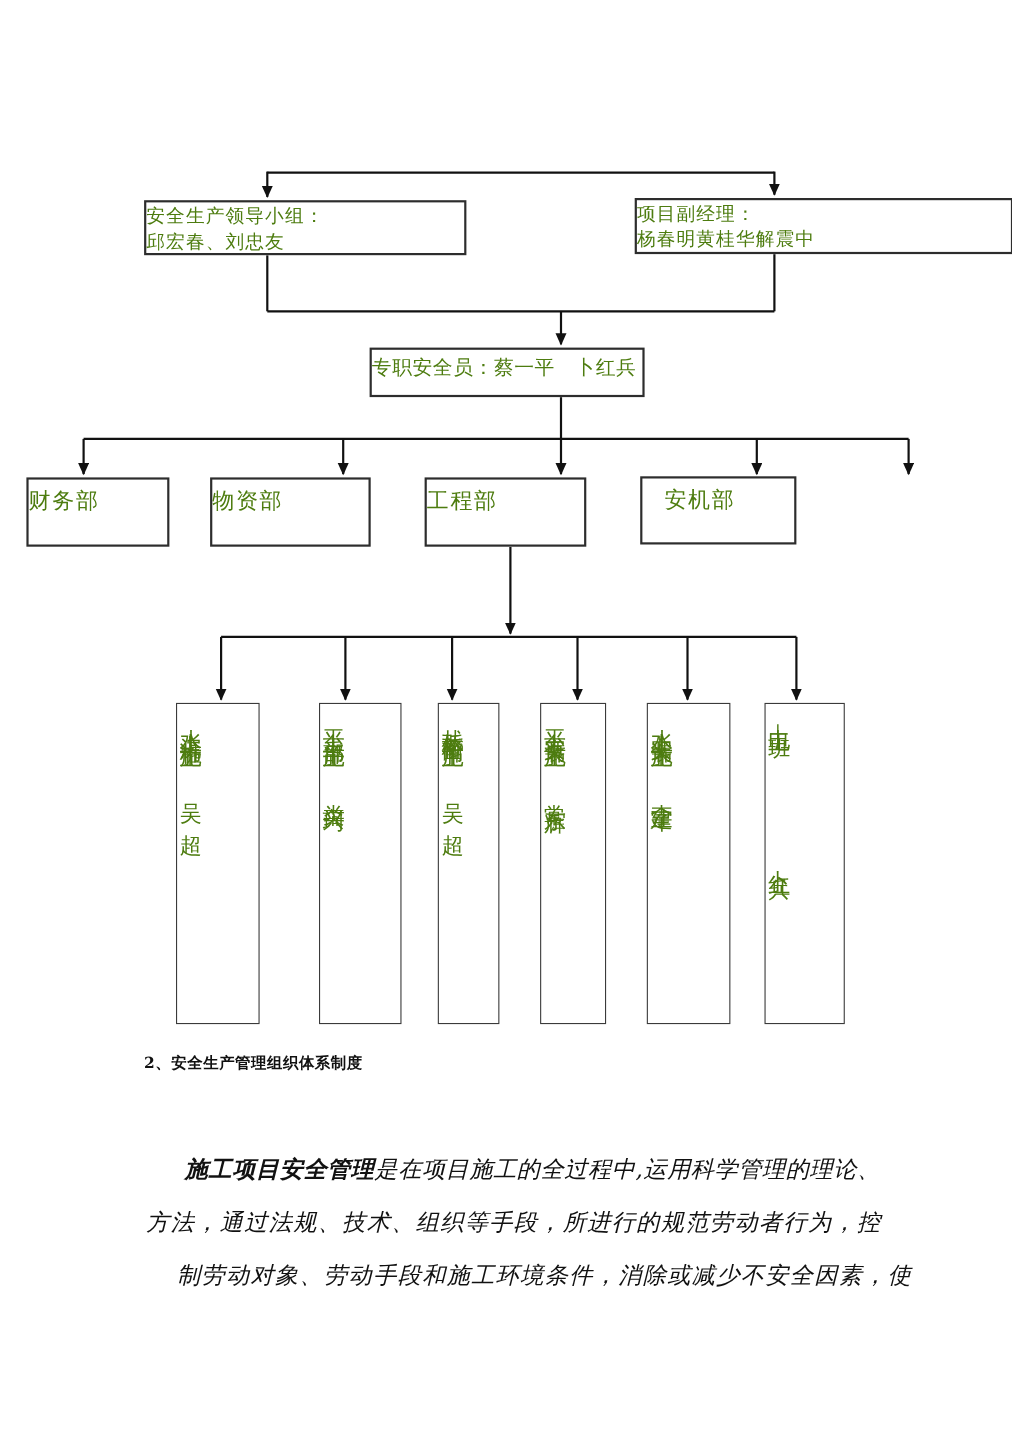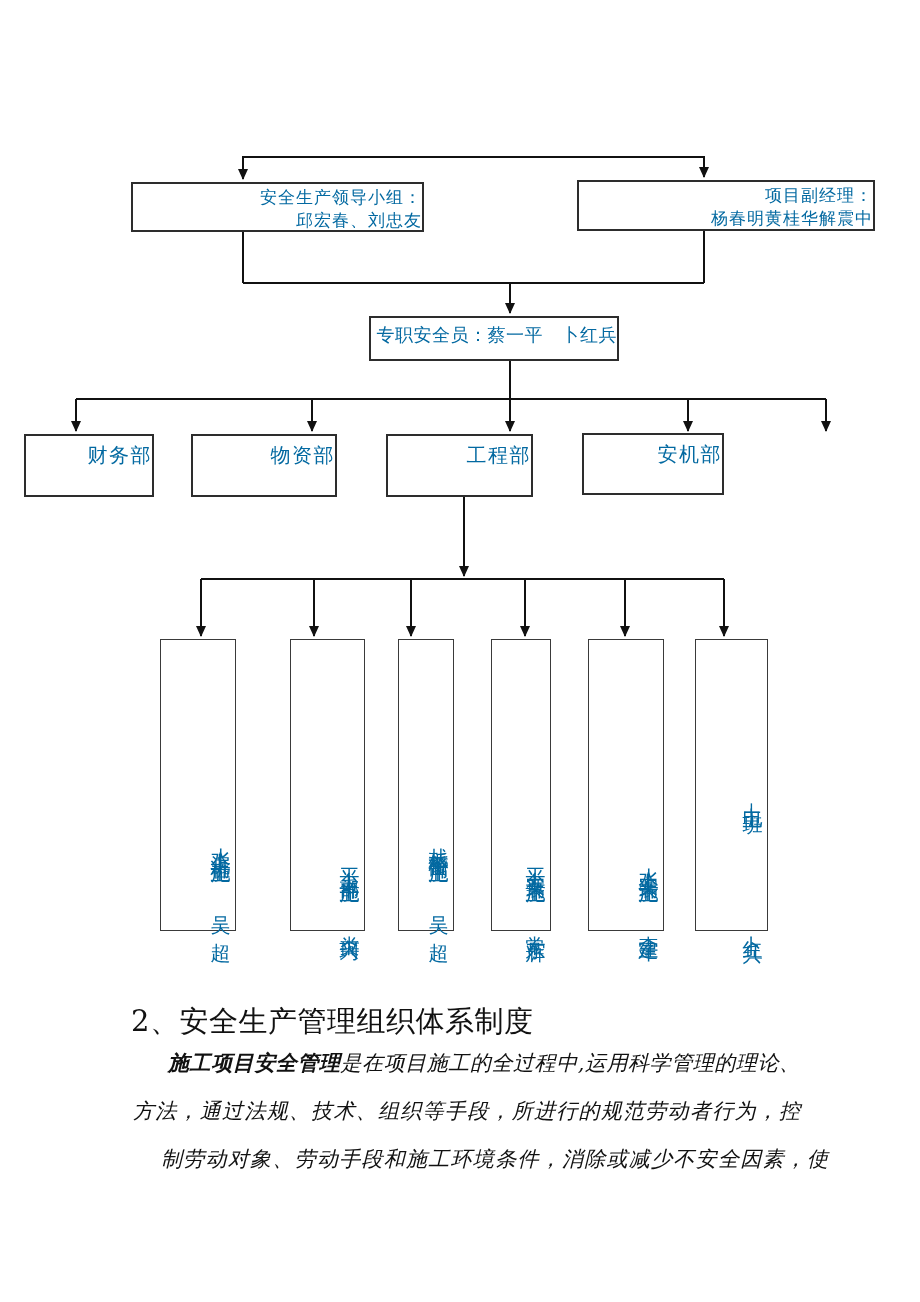--- a/index.html
+++ b/index.html
@@ -4,38 +4,38 @@
 <style>
   html,body{margin:0;padding:0;background:#ffffff;}
   .page{
     position:relative;width:920px;height:1302px;background:#ffffff;
     font-family:"DejaVu Serif","Liberation Serif",serif;color:#111;
     overflow:hidden;
   }
   .chart-svg{position:absolute;left:0;top:0;width:920px;height:980px;}
   .cbox{
     position:absolute;box-sizing:border-box;background:#ffffff;
-    border:2px solid #2d2d2d;text-align:right;color:#0369a1;
+    border:2px solid #2d2d2d;text-align:left;color:#4d7c0f;
   }
   .cbox.thin{border-width:1.5px;border-color:#3a3a3a;}
   .two-line{font-size:17px;line-height:23px;padding-top:2px;letter-spacing:1px;}
-  .one-line{font-size:18px;line-height:21px;padding-top:6px;letter-spacing:0.5px;margin-left:33px;}
+  .one-line{font-size:18px;line-height:21px;padding-top:6px;letter-spacing:0.5px;}
   .dept{font-size:20px;padding-top:6px;letter-spacing:1.5px;}
   .team span.vtext{
     display:inline-block;
     writing-mode:vertical-rl;
     text-orientation:mixed;
     font-size:20px;
     letter-spacing:3.5px;
     padding-top:7px;
     height:calc(100% - 7px);
   }
   .heading{
-    position:absolute;left:131px;top:1002px;
-    font-size:29px;font-weight:normal;letter-spacing:0.5px;
+    position:absolute;left:131px;top:958px;
+    font-size:14px;font-weight:bold;letter-spacing:0.5px;
     white-space:nowrap;
   }
   .p-line{
     position:absolute;left:133px;width:667px;
     font-size:21px;line-height:30px;
     text-align:justify;text-align-last:justify;
     white-space:nowrap;
     font-style:italic;
   }
   .p-line.indent{text-indent:35px;}
@@ -79,39 +79,39 @@
       <line x1="625" y1="579" x2="625" y2="636" marker-end="url(#ah)"></line>
       <line x1="724" y1="579" x2="724" y2="636" marker-end="url(#ah)"></line>
     </g>
   </svg>
 
   <div class="cbox two-line" style="left:131px;top:182px;width:293px;height:50px;">
     <div>安全生产领导小组：</div>
     <div>邱宏春、刘忠友</div>
   </div>
 
-  <div class="cbox two-line" style="left:577px;top:180px;width:298px;height:51px;">
+  <div class="cbox two-line" style="left:577px;top:180px;width:344px;height:51px;">
     <div>项目副经理：</div>
     <div>杨春明黄桂华解震中</div>
   </div>
 
   <div class="cbox one-line" style="left:336px;top:316px;width:250px;height:45px;">
     <div>专职安全员：蔡一平　卜红兵</div>
   </div>
 
   <div class="cbox dept" style="left:24px;top:434px;width:130px;height:63px;">
     <div>财务部</div>
   </div>
   <div class="cbox dept" style="left:191px;top:434px;width:146px;height:63px;">
     <div>物资部</div>
   </div>
   <div class="cbox dept" style="left:386px;top:434px;width:147px;height:63px;">
     <div>工程部</div>
   </div>
-  <div class="cbox dept" style="left:582px;top:433px;width:142px;height:62px;">
+  <div class="cbox dept" style="left:582px;top:433px;width:142px;height:62px;padding-left:20px;">
     <div>安机部</div>
   </div>
 
   <div class="cbox thin team" style="left:160px;top:639px;width:76px;height:292px;">
     <span class="vtext">水上沉桩施工—　吴　超</span>
   </div>
   <div class="cbox thin team" style="left:290px;top:639px;width:75px;height:292px;">
     <span class="vtext">平台上部施工—　类兴珂</span>
   </div>
   <div class="cbox thin team" style="left:398px;top:639px;width:56px;height:292px;">

